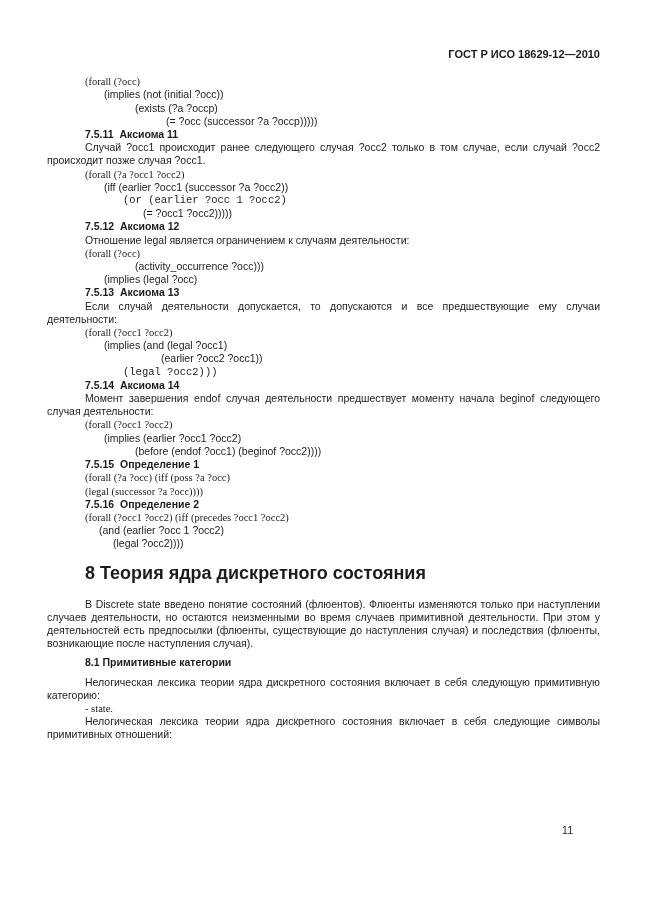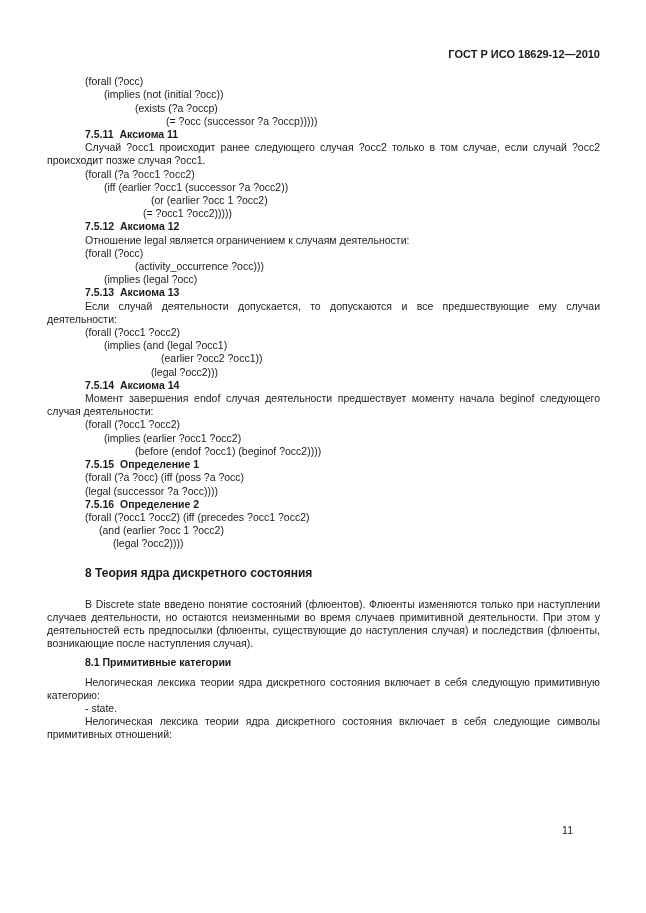--- a/index.html
+++ b/index.html
@@ -15,41 +15,41 @@
     color:#1c1c1c;
   }
   .doc-header{
     text-align:right;
     font-weight:bold;
     font-size:11px;
     margin-bottom:14px;
     white-space:pre;
   }
   .code{white-space:nowrap;}
-  .i0{margin-left:38px;}
+  .i0{margin-left:38px;font-family:Liberation Serif, serif;}
   .i1{margin-left:57px;}
-  .i2{margin-left:104px;}
+  .i2{margin-left:76px;font-family:Liberation Mono, monospace;}
   .i3{margin-left:88px;}
   .i4{margin-left:96px;}
   .i5{margin-left:114px;}
   .i6{margin-left:119px;}
   .i7{margin-left:52px;}
   .i8{margin-left:66px;}
   .h{
     font-weight:bold;
     margin-left:38px;
     white-space:pre;
   }
   .p{
     margin:0;
     text-align:justify;
     text-indent:38px;
   }
   .sec-title{
-    font-size:12px;
+    font-size:18px;
     line-height:16px;
     font-weight:bold;
     margin:14px 0 17px 38px;
   }
   .sub-h{
     font-weight:bold;
     margin:6px 0 6px 38px;
     white-space:pre;
   }
   .page-number{

